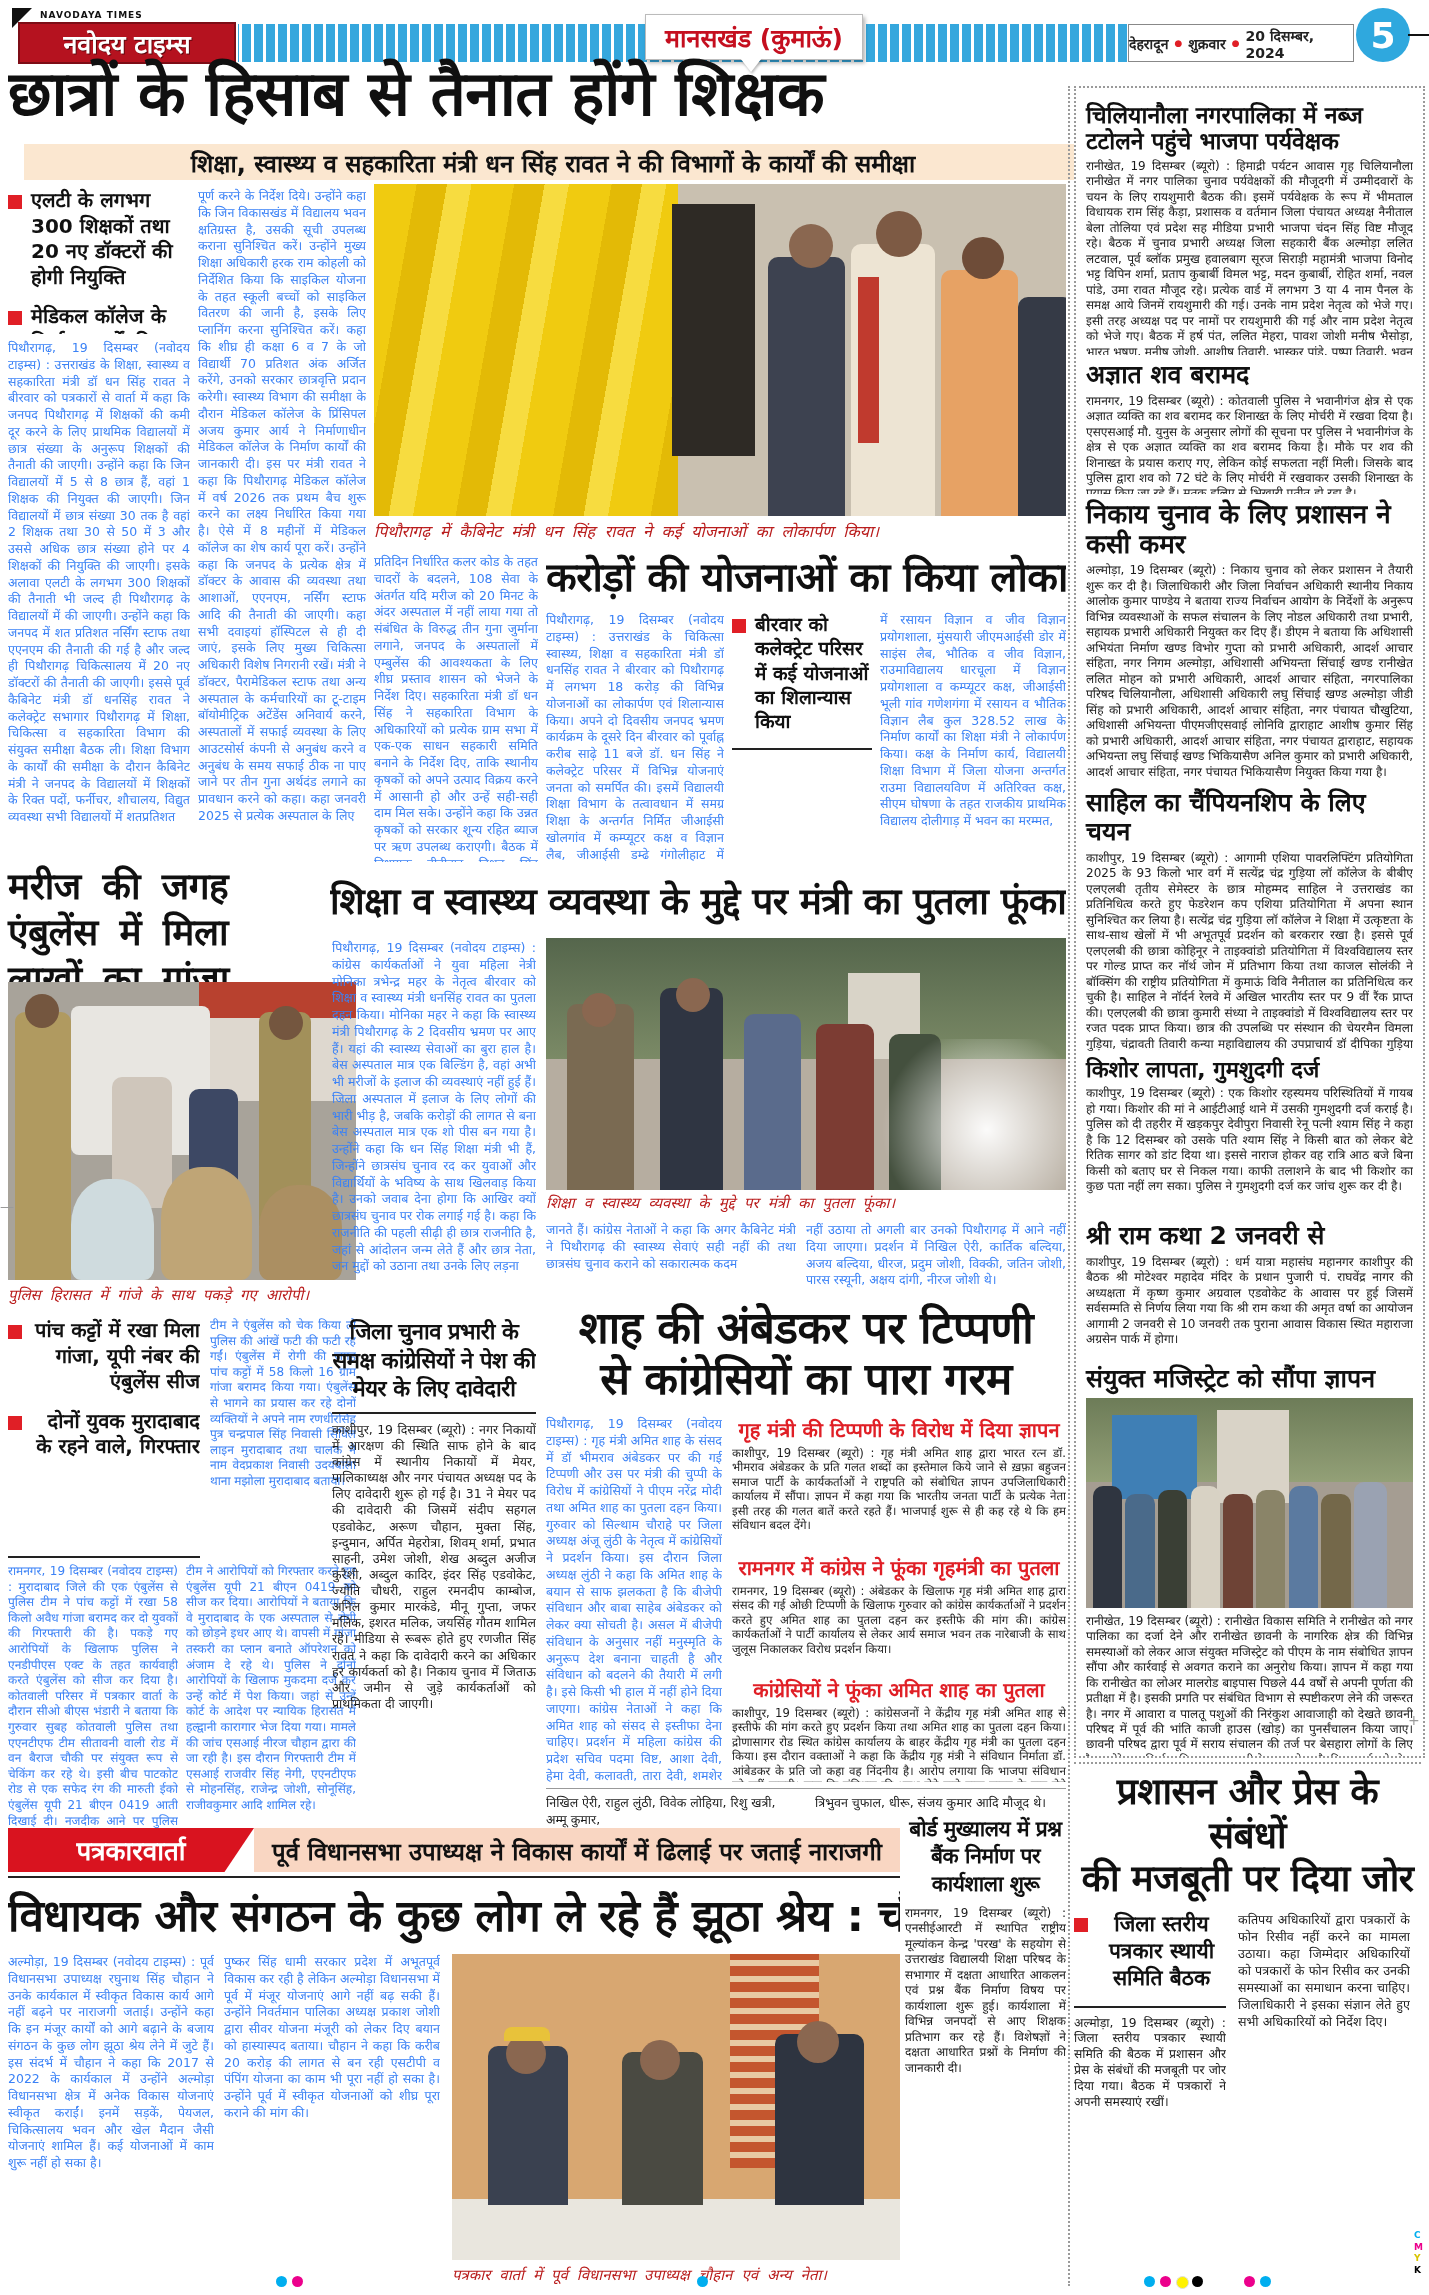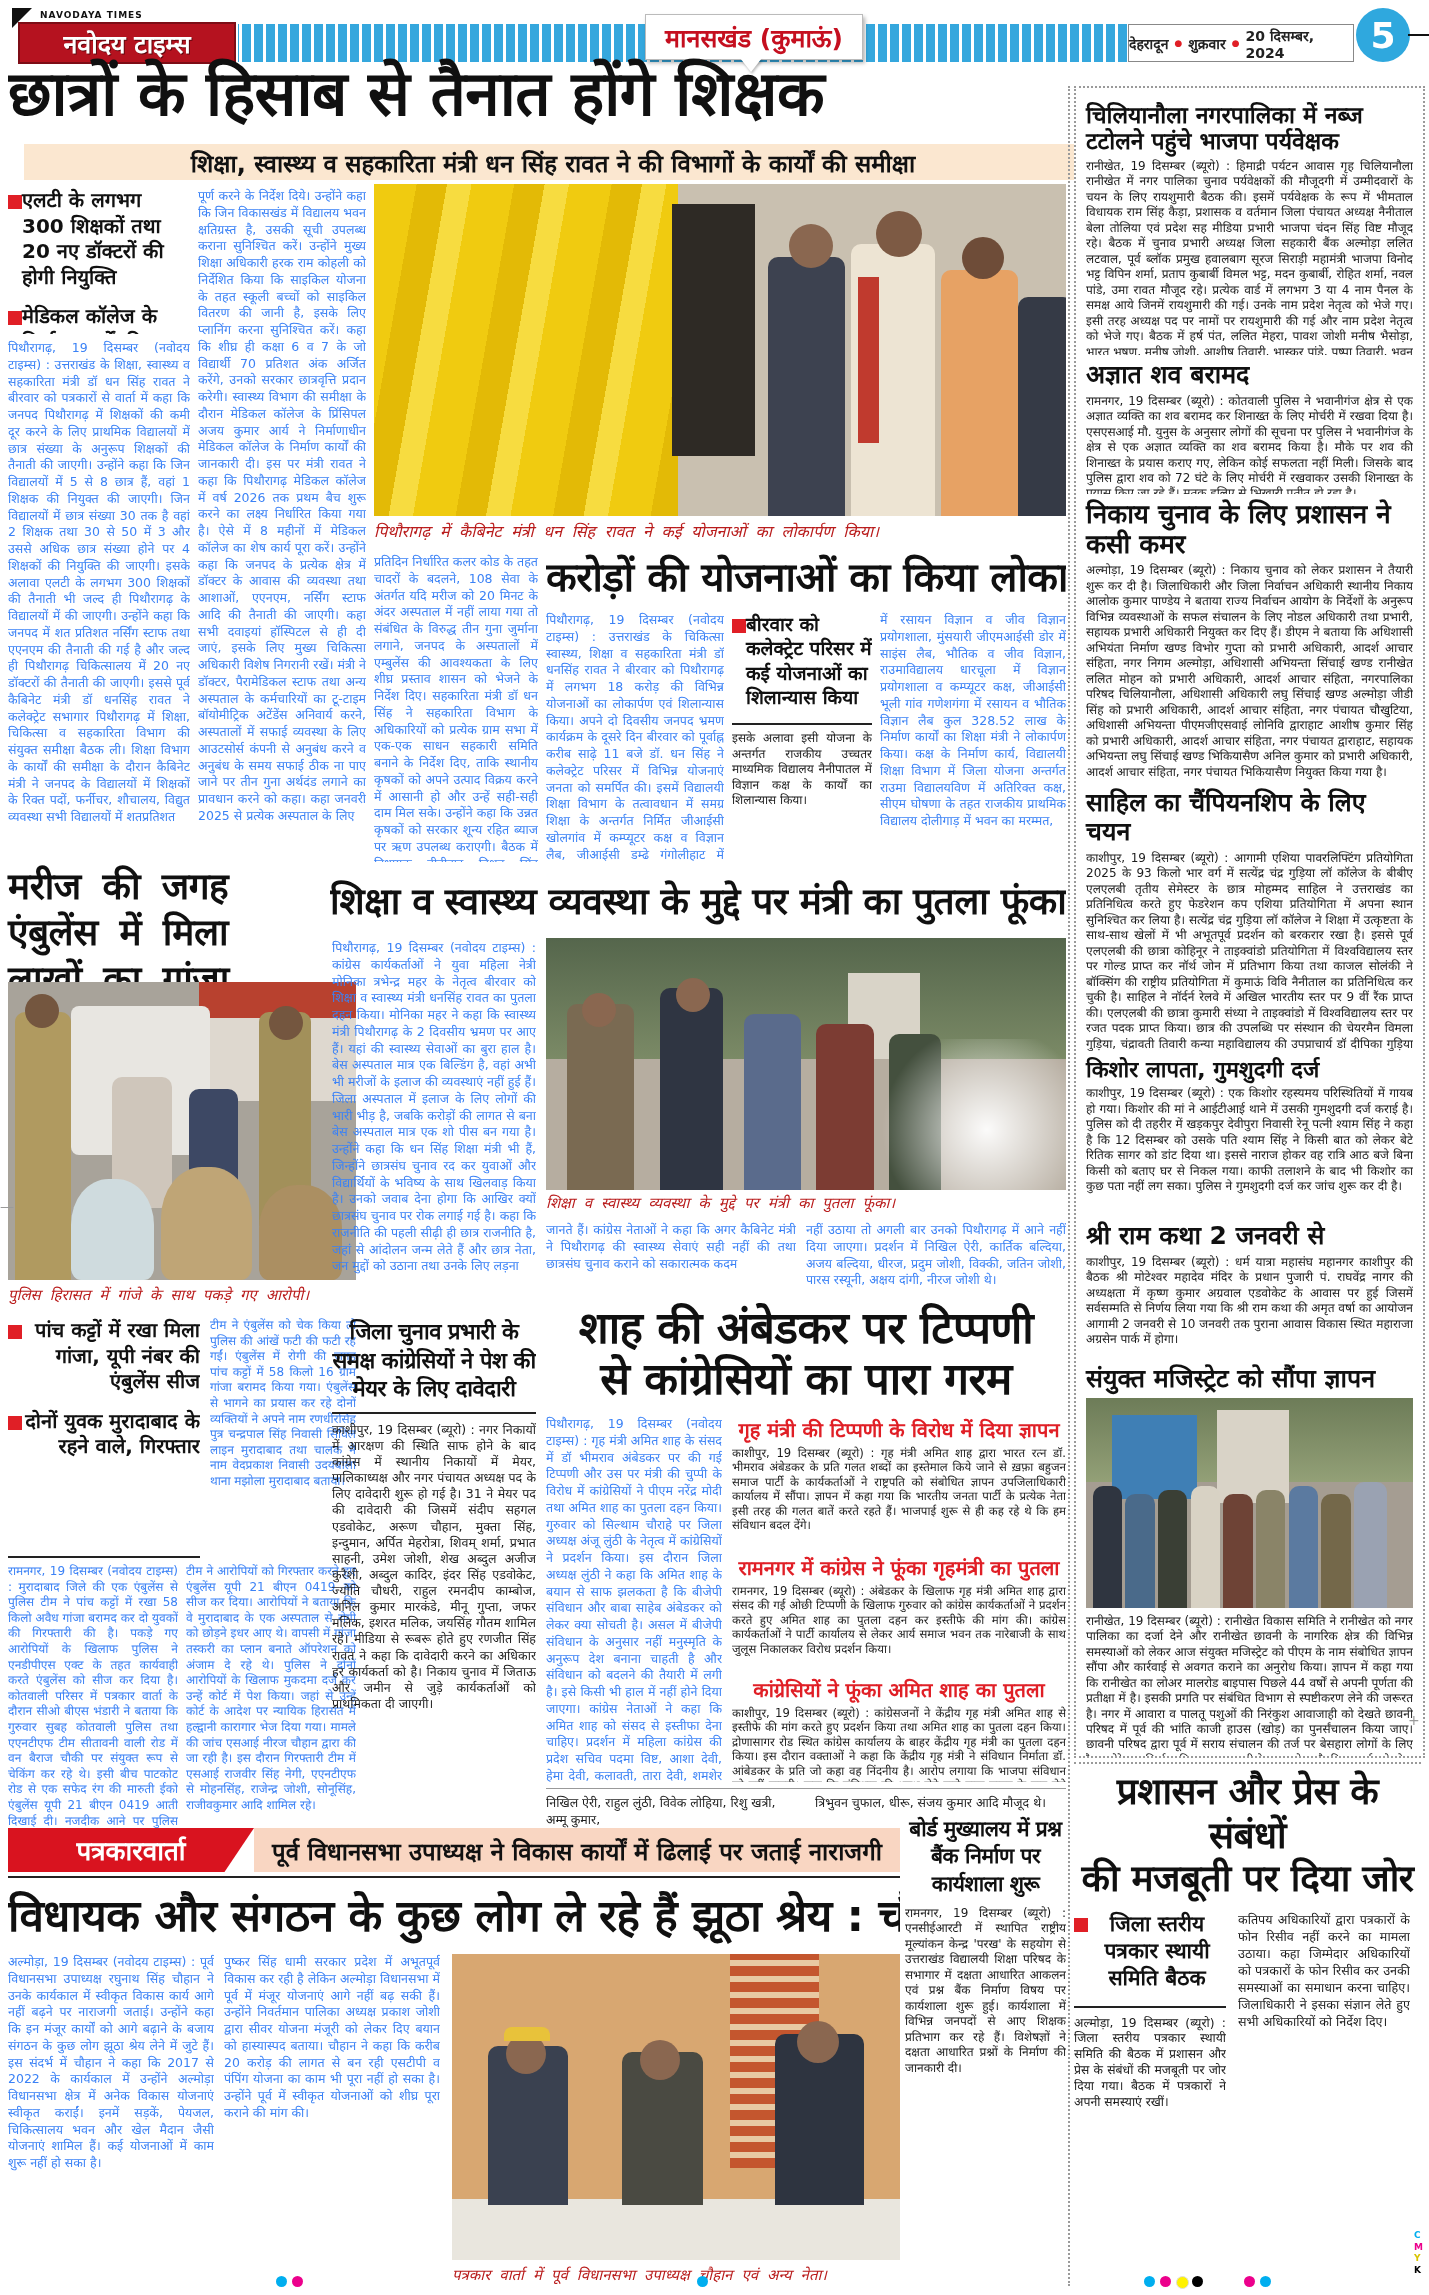--- a/index.html
+++ b/index.html
@@ -3,21 +3,21 @@
 <meta charset="utf-8">
 <style>
   html,body{margin:0;padding:0;background:#e8e8e8;}
   .page{position:relative;width:1429px;height:2295px;background:#ffffff;margin:0 auto;
         font-family:"DejaVu Sans",sans-serif;color:#1c1c1c;overflow:hidden;}
   .abs{position:absolute;}
   .col{position:absolute;overflow:hidden;font-size:12.5px;line-height:1.34;text-align:justify;color:#3b82f6;}
   .col.small{font-size:12px;line-height:1.3;}
   .hl{font-weight:800;color:#101010;letter-spacing:-.5px;}
   .caption{font-family:Liberation Mono, monospace;font-style:italic;font-size:16px;color:#b91c1c;overflow:hidden;white-space:nowrap;}
-  .bullet{display:flex;font-size:20px;font-weight:800;line-height:1.28;color:#111;margin-bottom:14px;}
+  .bullet{display:flex;gap:9px;font-size:20px;font-weight:800;line-height:1.28;color:#111;margin-bottom:14px;}
   .bullet i{flex:none;width:14px;height:14px;background:#e01f26;margin-top:7px;}
   .redhead{color:#e01f26;font-weight:800;text-align:center;}
   .ph{position:absolute;overflow:hidden;background:#b3aca0;}
   .blob{position:absolute;}
   .person{position:absolute;border-radius:10px 10px 0 0;}
   .head{position:absolute;border-radius:50%;background:#8a6750;}
   .dotted-v{position:absolute;border-left:2px dotted #9a9a9a;}
   .qr-box{position:absolute;border:2px dotted #9a9a9a;background:#fff;}
   .qr-item-head{font-weight:800;color:#101010;line-height:1.15;margin:6px 0 4px 0;}
   .qr-body{font-size:12px;line-height:1.29;text-align:justify;overflow:hidden;}
@@ -90,21 +90,20 @@
   <div class="col" style="left:374px;top:554px;width:164px;height:308px;">प्रतिदिन निर्धारित कलर कोड के तहत चादरों के बदलने, 108 सेवा के अंतर्गत यदि मरीज को 20 मिनट के अंदर अस्पताल में नहीं लाया गया तो संबंधित के विरुद्ध तीन गुना जुर्माना लगाने, जनपद के अस्पतालों में एम्बुलेंस की आवश्यकता के लिए शीघ्र प्रस्ताव शासन को भेजने के निर्देश दिए। सहकारिता मंत्री डॉ धन सिंह ने सहकारिता विभाग के अधिकारियों को प्रत्येक ग्राम सभा में एक-एक साधन सहकारी समिति बनाने के निर्देश दिए, ताकि स्थानीय कृषकों को अपने उत्पाद विक्रय करने में आसानी हो और उन्हें सही-सही दाम मिल सके। उन्होंने कहा कि उन्नत कृषकों को सरकार शून्य रहित ब्याज पर ऋण उपलब्ध कराएगी। बैठक में विधायक डीडीहाट विशन सिंह चुफाल, भाजपा जिला अध्यक्ष गिरीश जोशी, निवर्तमान पालिका अध्यक्ष राजेंद्र रावत, अन्य जनप्रतिनिधि सहित डीएम विनोद गोस्वामी थे।</div>
 
   <div class="abs hl" style="left:546px;top:548px;width:520px;height:58px;font-size:40px;text-align:center;white-space:nowrap;overflow:hidden;">करोड़ों की योजनाओं का किया लोकार्पण</div>
   <div class="col" style="left:546px;top:612px;width:178px;height:250px;">पिथौरागढ़, 19 दिसम्बर (नवोदय टाइम्स) : उत्तराखंड के चिकित्सा स्वास्थ्य, शिक्षा व सहकारिता मंत्री डॉ धनसिंह रावत ने बीरवार को पिथौरागढ़ में लगभग 18 करोड़ की विभिन्न योजनाओं का लोकार्पण एवं शिलान्यास किया। अपने दो दिवसीय जनपद भ्रमण कार्यक्रम के दूसरे दिन बीरवार को पूर्वाह्न करीब साढ़े 11 बजे डॉ. धन सिंह ने कलेक्ट्रेट परिसर में विभिन्न योजनाएं जनता को समर्पित की। इसमें विद्यालयी शिक्षा विभाग के तत्वावधान में समग्र शिक्षा के अन्तर्गत निर्मित जीआईसी खोलगांव में कम्प्यूटर कक्ष व विज्ञान लैब, जीआईसी डम्ढे गंगोलीहाट में रसायन व जीवविज्ञान लैब, जूनियर हाईस्कूल बड़ालू में कम्प्यूटर कक्ष, साइंस लैब व पुस्तकालय, जीआईसी बलुवाकोट</div>
   <div class="abs" style="left:732px;top:612px;width:140px;height:250px;overflow:hidden;">
     <div class="bullet" style="font-size:19px;">
       <i></i>
         <span>बीरवार को कलेक्ट्रेट परिसर में कई योजनाओं का शिलान्यास किया</span>
     </div>
     <div style="border-top:2px solid #222;margin:4px 0 6px 0;"></div>
-    <div class="qr-body" style="height:110px;">इसके अलावा इसी योजना के अन्तर्गत राजकीय उच्चतर माध्यमिक विद्यालय नैनीपातल में विज्ञान कक्ष के कार्यों का शिलान्यास किया।</div>
   </div>
   <div class="col" style="left:880px;top:612px;width:186px;height:250px;">में रसायन विज्ञान व जीव विज्ञान प्रयोगशाला, मुंसयारी जीएमआईसी डोर में साइंस लैब, भौतिक व जीव विज्ञान, राउमाविद्यालय धारचूला में विज्ञान प्रयोगशाला व कम्प्यूटर कक्ष, जीआईसी भूली गांव गणेशगंगा में रसायन व भौतिक विज्ञान लैब कुल 328.52 लाख के निर्माण कार्यों का शिक्षा मंत्री ने लोकार्पण किया। कक्ष के निर्माण कार्य, विद्यालयी शिक्षा विभाग में जिला योजना अन्तर्गत राउमा विद्यालयविण में अतिरिक्त कक्ष, सीएम घोषणा के तहत राजकीय प्राथमिक विद्यालय दोलीगाड़ में भवन का मरम्मत,</div>
 
   <div class="abs hl" style="left:8px;top:866px;width:304px;height:112px;font-size:37px;line-height:1.25;text-align:left;font-family:Liberation Mono, monospace;">मरीज की जगह एंबुलेंस में मिला लाखों का गांजा</div>
   <div class="ph" style="left:8px;top:982px;width:348px;height:298px;background:#a8a39a;">
     <div class="blob" style="left:55%;top:0;width:45%;height:40%;background:linear-gradient(180deg,#b8412f 0 30%,#ded8cf 30% 100%);"></div>
     <div class="blob" style="left:18%;top:8%;width:40%;height:50%;background:#e8e6e1;border-radius:8px;"></div>
     <div class="person" style="left:2%;bottom:0;width:16%;height:90%;background:#b09a60;"></div>
     <div class="head" style="left:5%;top:4%;width:34px;height:34px;background:#74563f;"></div>
     <div class="person" style="left:72%;bottom:18%;width:15%;height:72%;background:#a2905a;"></div>

